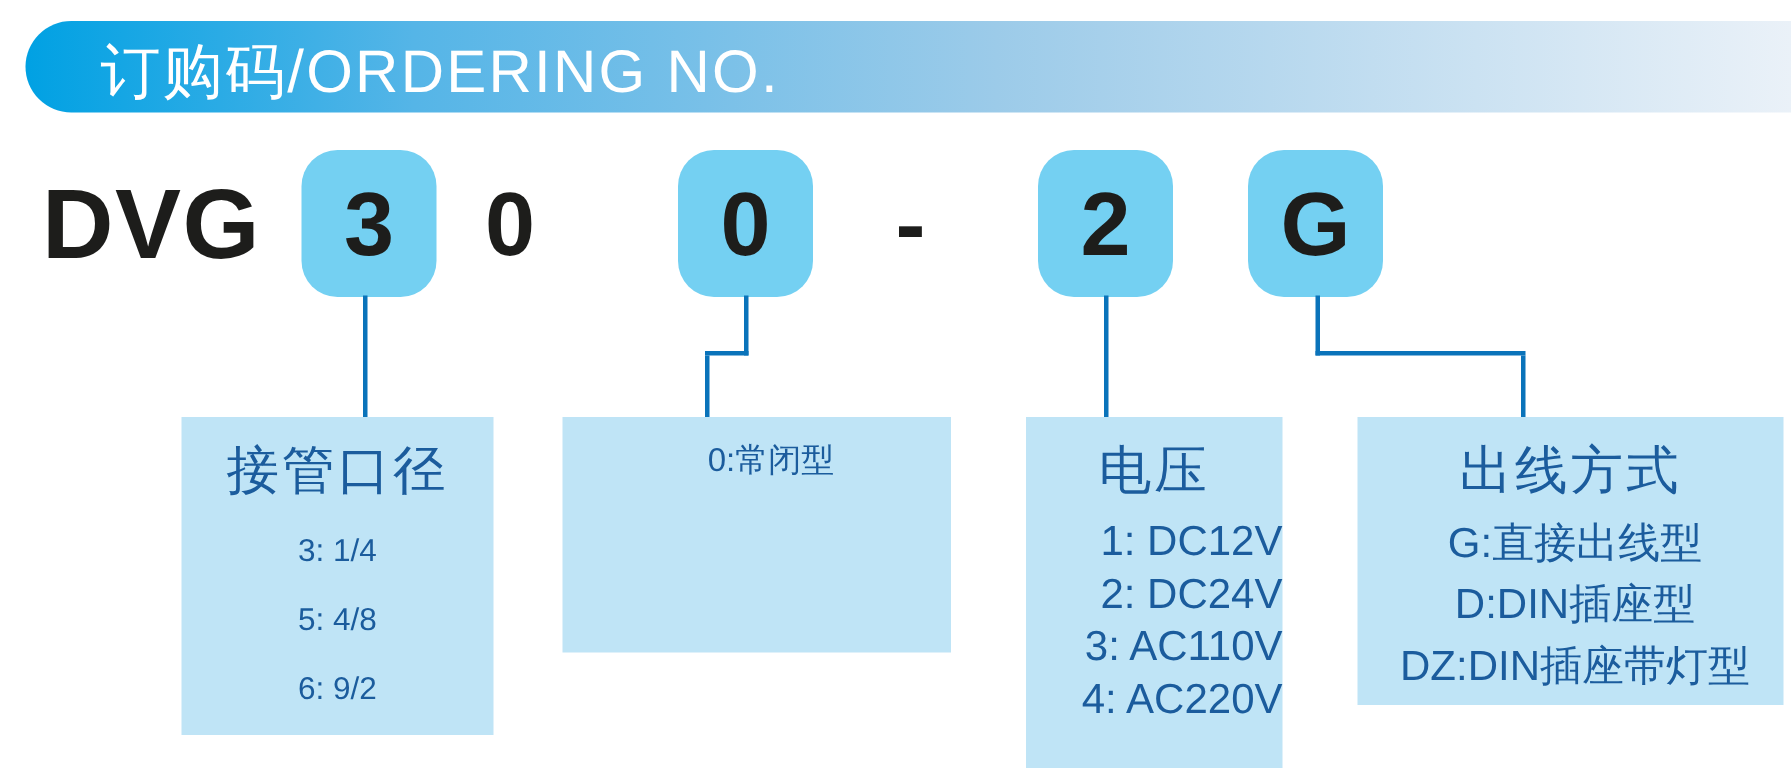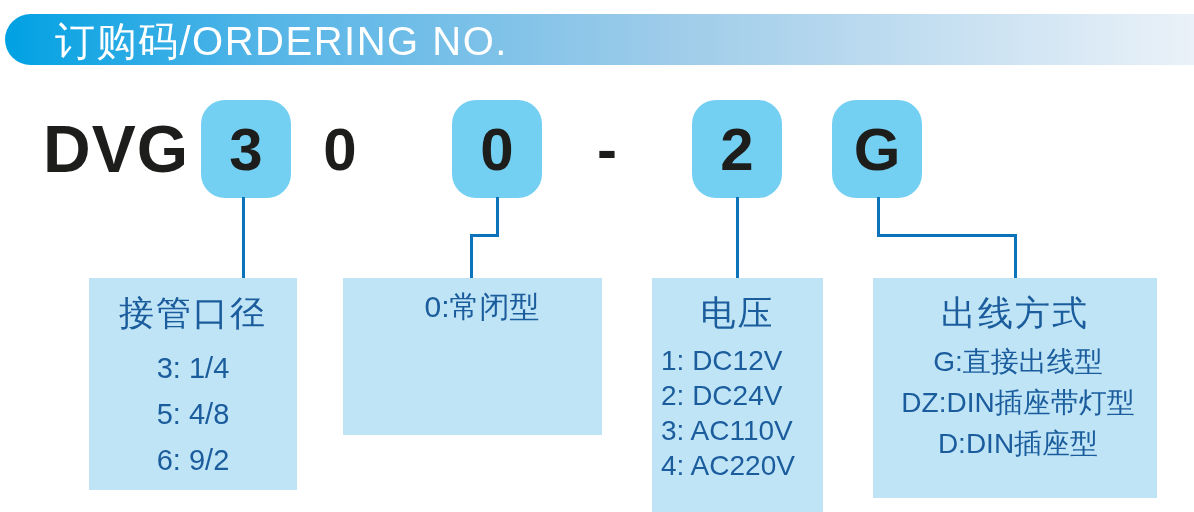--- a/index.html
+++ b/index.html
@@ -3,33 +3,33 @@
 <meta charset="utf-8">
 <style>
   html,body { margin:0; padding:0; background:#ffffff; }
   .canvas {
     position:relative; width:1194px; height:512px; background:#ffffff;
     font-family:"Liberation Sans", sans-serif; overflow:hidden;
   }
 
   
   .header {
-    position:absolute; left:5px; top:14px; right:0; height:51px;
+    position:absolute; left:17px; top:14px; right:0; height:61px;
     border-radius:31px 0 0 31px;
     background:linear-gradient(90deg, #00a1e3 0%, #55b5e7 22%, #9ccbe9 55%, #eaf1f8 100%);
-    display:flex; align-items:flex-start;
+    display:flex; align-items:flex-end;
   }
   .header-title {
     color:#ffffff; font-size:40px; font-weight:400;
     margin-left:50px; letter-spacing:1.5px; white-space:nowrap;
   }
 
   
   .code-prefix {
-    position:absolute; left:43px; top:100px; height:98px;
+    position:absolute; left:28px; top:100px; height:98px;
     display:flex; align-items:center;
     font-size:66px; font-weight:700; color:#1d1d1b; letter-spacing:1px;
   }
   .code-char {
     position:absolute; top:100px; width:90px; height:98px;
     display:flex; align-items:center; justify-content:center;
     font-size:60px; font-weight:700; color:#1d1d1b;
   }
   .code-char.boxed { background:#74d0f2; border-radius:24px; }
   .seg-0 { left:201px; }
@@ -46,32 +46,32 @@
   .l2b { left:470px;  top:234px; width:29px;  height:3px;  }
   .l2c { left:470px;  top:237px; width:3px;   height:41px; }
   .l3  { left:736px;  top:197px; width:3px;   height:81px; }
   .l4a { left:877px;  top:197px; width:3px;   height:40px; }
   .l4b { left:877px;  top:234px; width:140px; height:3px;  }
   .l4c { left:1014px; top:237px; width:3px;   height:41px; }
 
   
   .group {
     position:absolute; top:278px; background:#bfe4f6; color:#1b5c9d;
-    text-align:center; box-sizing:border-box;
+    text-align:center; box-sizing:border-box;margin-left:32px;
   }
   .group-title { font-size:35px; padding-top:12px; letter-spacing:2px; white-space:nowrap; }
   .group-items { margin-top:8px; }
   .group-items div { white-space:nowrap; }
   .g1 { left:89px;  width:208px; height:212px; }
-  .g1 .group-items { font-size:29px; line-height:46px; }
+  .g1 .group-items { font-size:21px; line-height:46px; }
   .g2 { left:343px; width:259px; height:157px; }
-  .g2 .group-items { font-size:30px; line-height:46px; margin-top:6px;padding-left:19px; }
+  .g2 .group-items { font-size:22px; line-height:46px; margin-top:6px;padding-left:19px; }
   .g3 { left:652px; width:171px; height:256px; text-align:center; }
-  .g3 .group-items { font-size:28px; line-height:35px; margin-top:6px; text-align:left; padding-left:9px; }
-  .g4 { left:873px; width:284px; height:220px; }
+  .g3 .group-items { font-size:28px; line-height:35px; margin-top:6px; text-align:right; padding-left:20px; }
+  .g4 { left:873px; width:284px; height:192px; }
   .g4 .group-items { font-size:28px; line-height:41px; margin-top:4px; text-align:center; padding-left:6px; }
 </style>
 </head>
 <body>
 
 <div class="canvas">
 
   <div class="header">
     <span class="header-title">订购码/ORDERING NO.</span>
   </div>
@@ -115,18 +115,18 @@
       <div>2: DC24V</div>
       <div>3: AC110V</div>
       <div>4: AC220V</div>
     </div>
   </div>
 
   <div class="group g4">
     <div class="group-title">出线方式</div>
     <div class="group-items">
       <div>G:直接出线型</div>
+      <div>D:DIN插座型</div>
       <div>DZ:DIN插座带灯型</div>
-      <div>D:DIN插座型</div>
     </div>
   </div>
 
 </div>
 
 </body></html>

